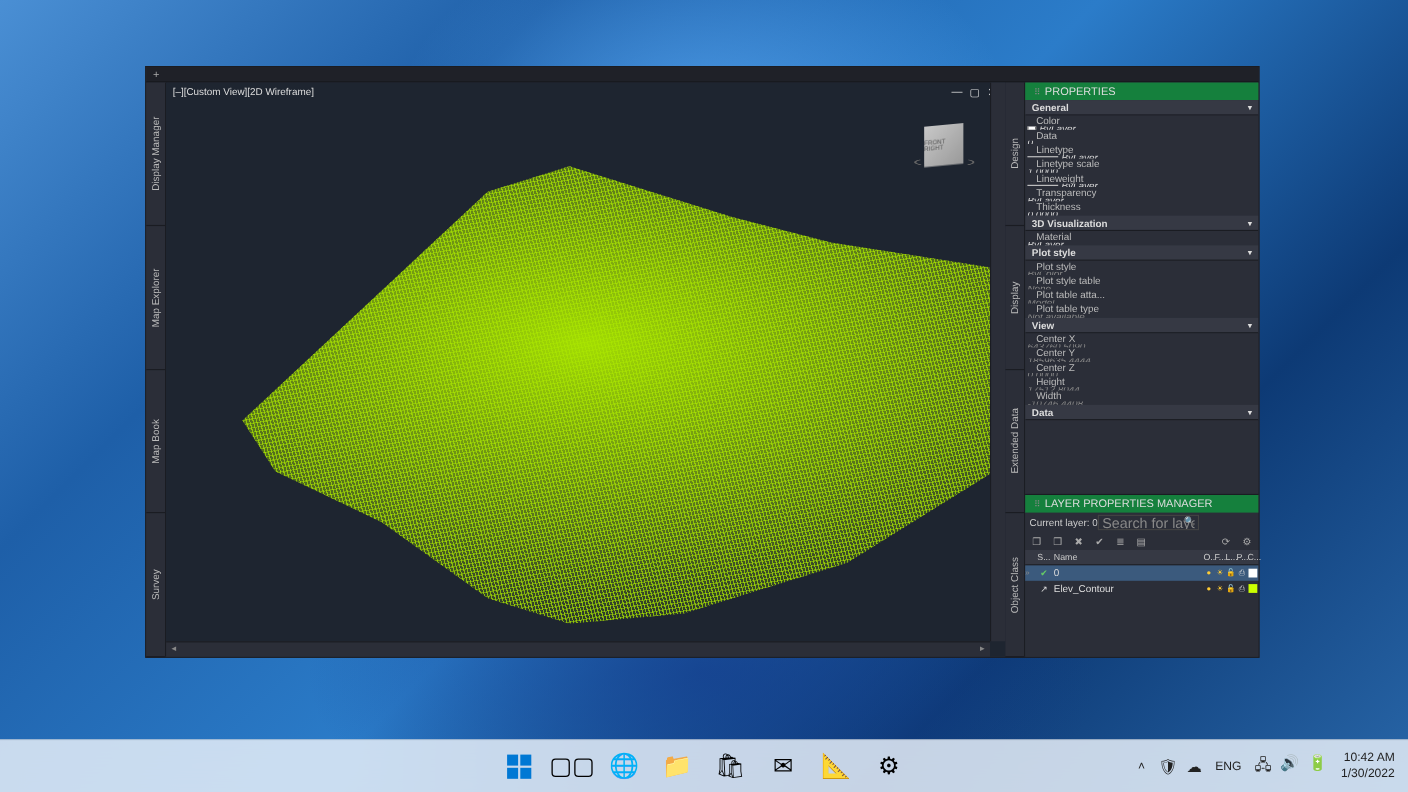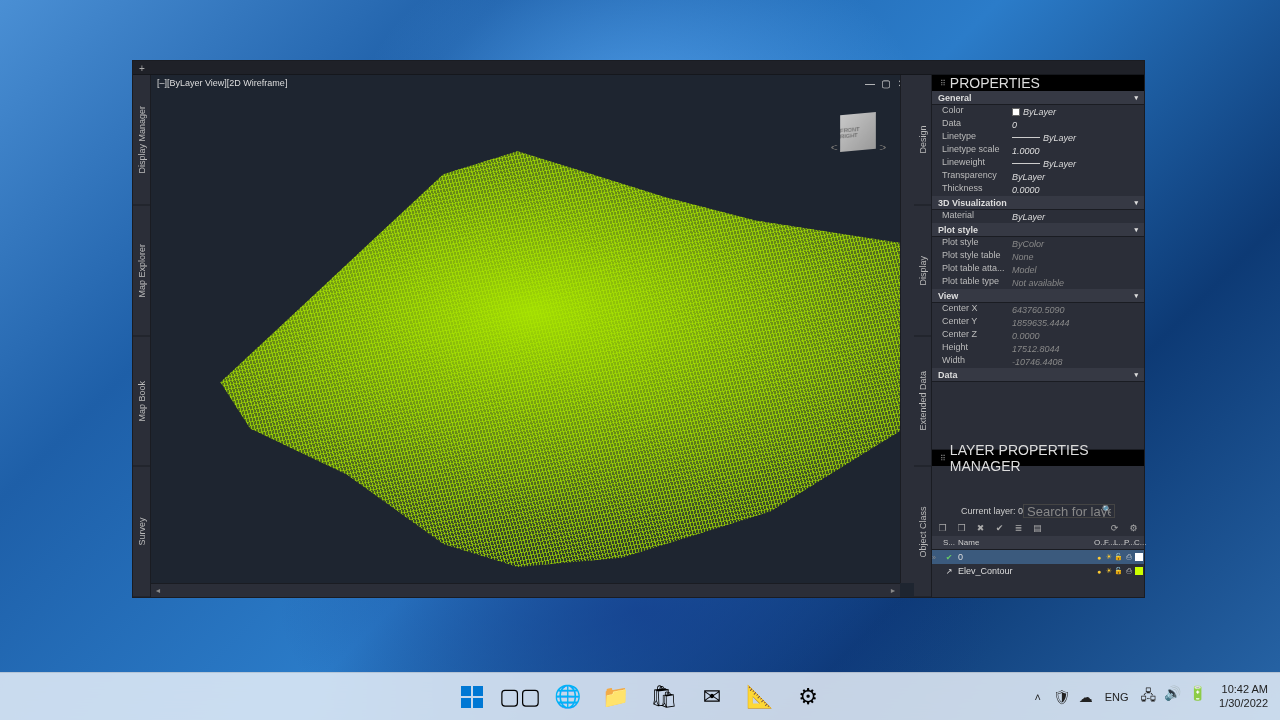--- a/index.html
+++ b/index.html
@@ -39,37 +39,37 @@
 }
 .viewcube .cube { position: absolute; top: 8px; left: 8px; width: 38px; height: 38px; background: linear-gradient(135deg, #c8c8c8, #999); transform: rotateX(15deg) rotateY(-20deg); font-size: 6px; color: #555; display: flex; align-items: center; justify-content: center; }
 .viewcube .ring { position: absolute; inset: 0; border: 2px solid #666; border-radius: 50%; border-top-color: transparent; border-bottom-color: transparent; transform: rotateX(70deg); top: 30px; }
 .hscroll { position: absolute; bottom: 0; left: 0; right: 14px; height: 14px; background: #2b2e38; border-top: 1px solid #1a1c22; }
 .hscroll::before, .hscroll::after { content: '◄'; position: absolute; width: 14px; height: 100%; font-size: 7px; color: #888; display: flex; align-items: center; justify-content: center; }
 .hscroll::after { content: '►'; right: 0; }
 .vscroll { position: absolute; top: 0; right: 0; bottom: 14px; width: 14px; background: #2b2e38; border-left: 1px solid #1a1c22; }
 
 .panels { width: 212px; background: #2b2e38; display: flex; flex-direction: column; }
 .prop-panel { flex: 1; display: flex; flex-direction: column; }
-.panel-header { height: 16px; background: #000000; color: #ddd; font-size: 14px; padding-left: 8px; display: flex; align-items: center; gap: 4px; }
+.panel-header { height: 16px; background: #15803d; color: #ddd; font-size: 10px; padding-left: 8px; display: flex; align-items: center; gap: 4px; }
 .panel-header::before { content: '⠿'; font-size: 8px; color: #888; }
 .sel-row { height: 18px; display: flex; align-items: center; padding: 2px; gap: 2px; }
 .sel-dd { flex: 1; background: #363944; height: 16px; font-size: 9px; color: #ccc; padding: 0 4px; display: flex; align-items: center; justify-content: space-between; border: 1px solid #1a1c22; }
 .sel-btn { width: 16px; height: 16px; background: #363944; border: 1px solid #1a1c22; color: #aaa; font-size: 8px; display: flex; align-items: center; justify-content: center; cursor: pointer; }
 .prop-grid { flex: 1; overflow: hidden; font-size: 9px; }
 .cat { background: #363944; color: #ddd; height: 14px; padding-left: 6px; display: flex; align-items: center; justify-content: space-between; padding-right: 6px; border-bottom: 1px solid #1a1c22; font-weight: bold; }
 .cat .chev { font-size: 7px; }
-.prow { display: flex; height: 13px; }
+.prow { display: flex; height: 13px; flex-direction: column; }
 .plabel { width: 78px; color: #bbb; padding-left: 10px; overflow: hidden; white-space: nowrap; text-overflow: ellipsis; }
 .pval { flex: 1; color: #ddd; padding-left: 2px; overflow: hidden; white-space: nowrap; display: flex; align-items: center; gap: 3px; font-style: italic; }
 .pval.dim { color: #888; }
 .swatch { width: 8px; height: 8px; border: 1px solid #666; background: #fff; display: inline-block; }
 .linesample { width: 28px; height: 0; border-top: 1px solid #ccc; display: inline-block; }
 
 .layer-panel { flex: 0 0 auto; height: 148px; display: flex; flex-direction: column; border-top: 1px solid #1a1c22; }
-.layer-top { height: 18px; display: flex; align-items: center; justify-content: center; font-size: 9px; color: #ccc; padding: 0 4px; margin-top: 36px; }
+.layer-top { height: 18px; display: flex; align-items: center; justify-content: flex-start; font-size: 9px; color: #ccc; padding: 0 4px; }
 .layer-search { width: 92px; height: 14px; background: #2b2e38; border: 1px solid #444; color: #888; font-size: 13px; padding: 0 3px; }
 .layer-search::placeholder { color: #888; }
 .layer-toolbar { height: 16px; display: flex; gap: 6px; padding: 0 4px; align-items: center; }
 .ltool { width: 13px; height: 13px; font-size: 9px; color: #aaa; display: flex; align-items: center; justify-content: center; cursor: pointer; }
 .layer-cols { height: 14px; background: #363944; border-bottom: 1px solid #1a1c22; display: flex; font-size: 8px; color: #ccc; align-items: center; }
 .lcol-s { width: 14px; text-align: center; }
 .lcol-n { flex: 1; padding-left: 2px; }
 .lcol-i { width: 10px; }
 .layer-row { height: 14px; display: flex; align-items: center; font-size: 9px; color: #ddd; }
 .layer-row.sel { background: #3b5a7d; }
@@ -107,21 +107,21 @@
 
   <div class="main-area">
     <div class="side-tabs">
       <div class="side-tab">Display Manager</div>
       <div class="side-tab">Map Explorer</div>
       <div class="side-tab">Map Book</div>
       <div class="side-tab">Survey</div>
     </div>
 
     <div class="viewport-wrap">
-      <span class="viewport-title">[–][ByLayer View][2D Wireframe]</span>
+      <span class="viewport-title">[–][Custom View][2D Wireframe]</span>
       <div class="vp-controls">
         <span>—</span>
         <span>▢</span>
         <span>✕</span>
       </div>
       <div class="terrain"></div>
       <div class="viewcube">
         <div class="cube">FRONT RIGHT</div>
         <div class="ring"></div>
       </div>

